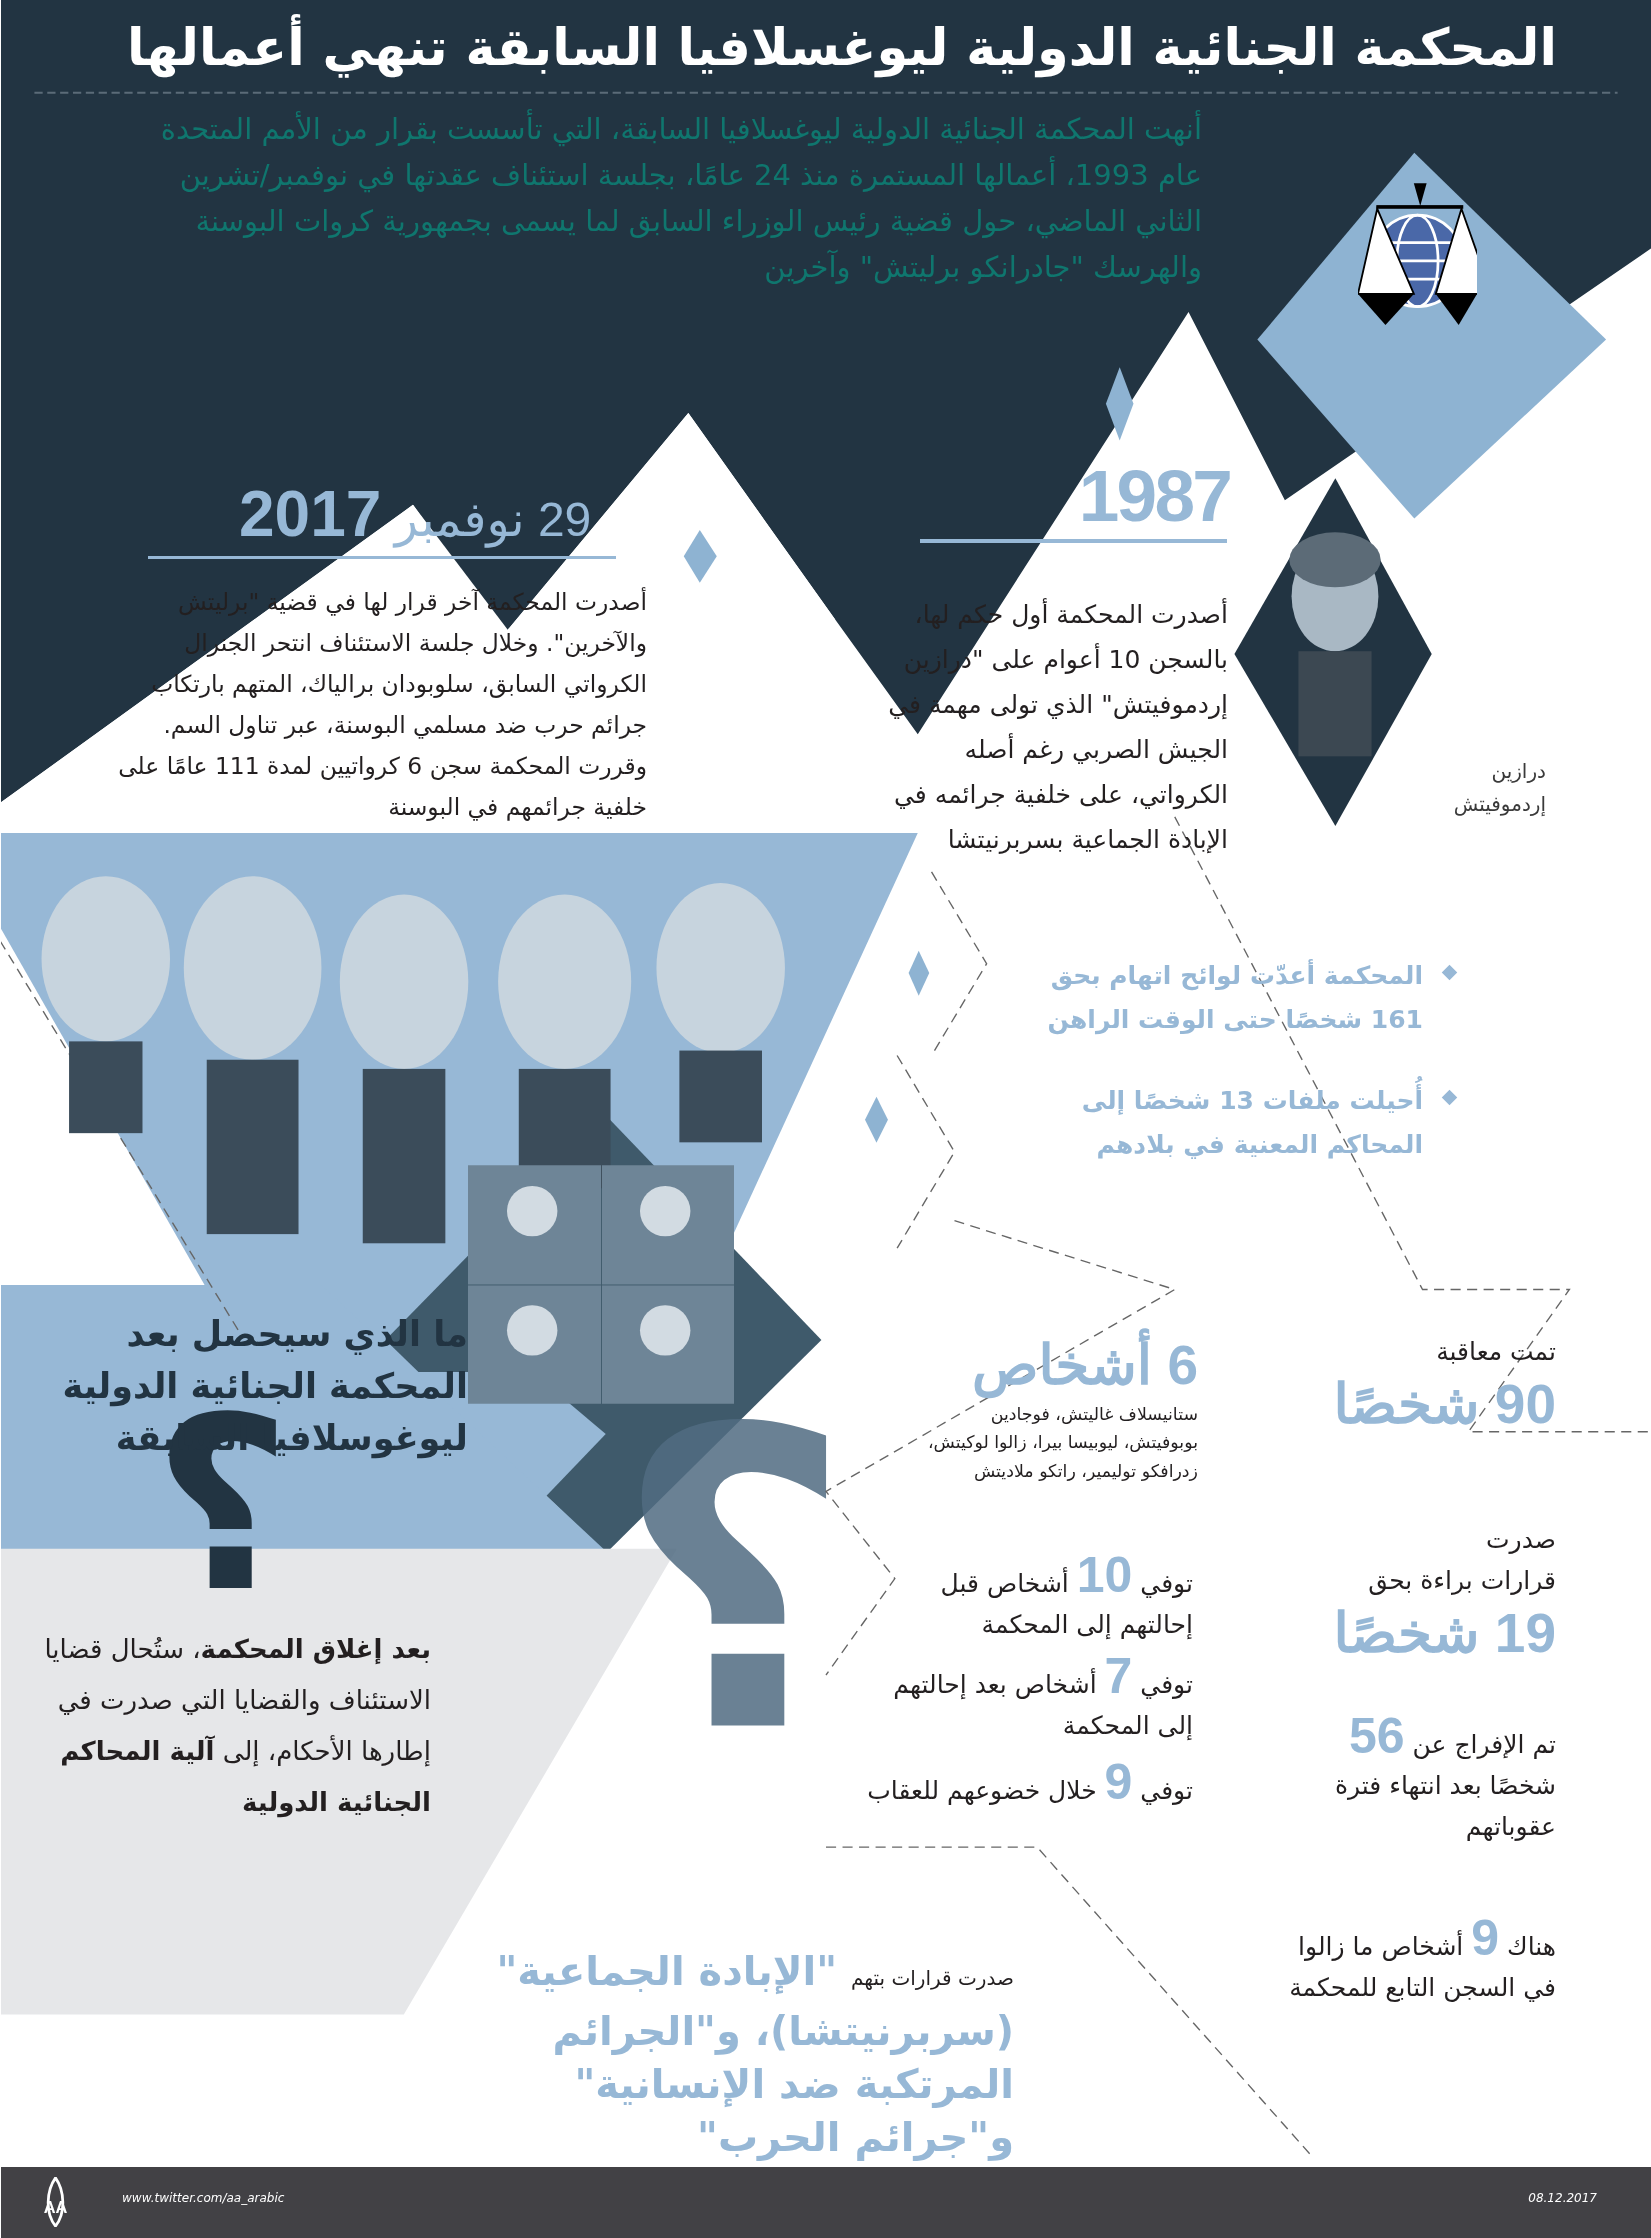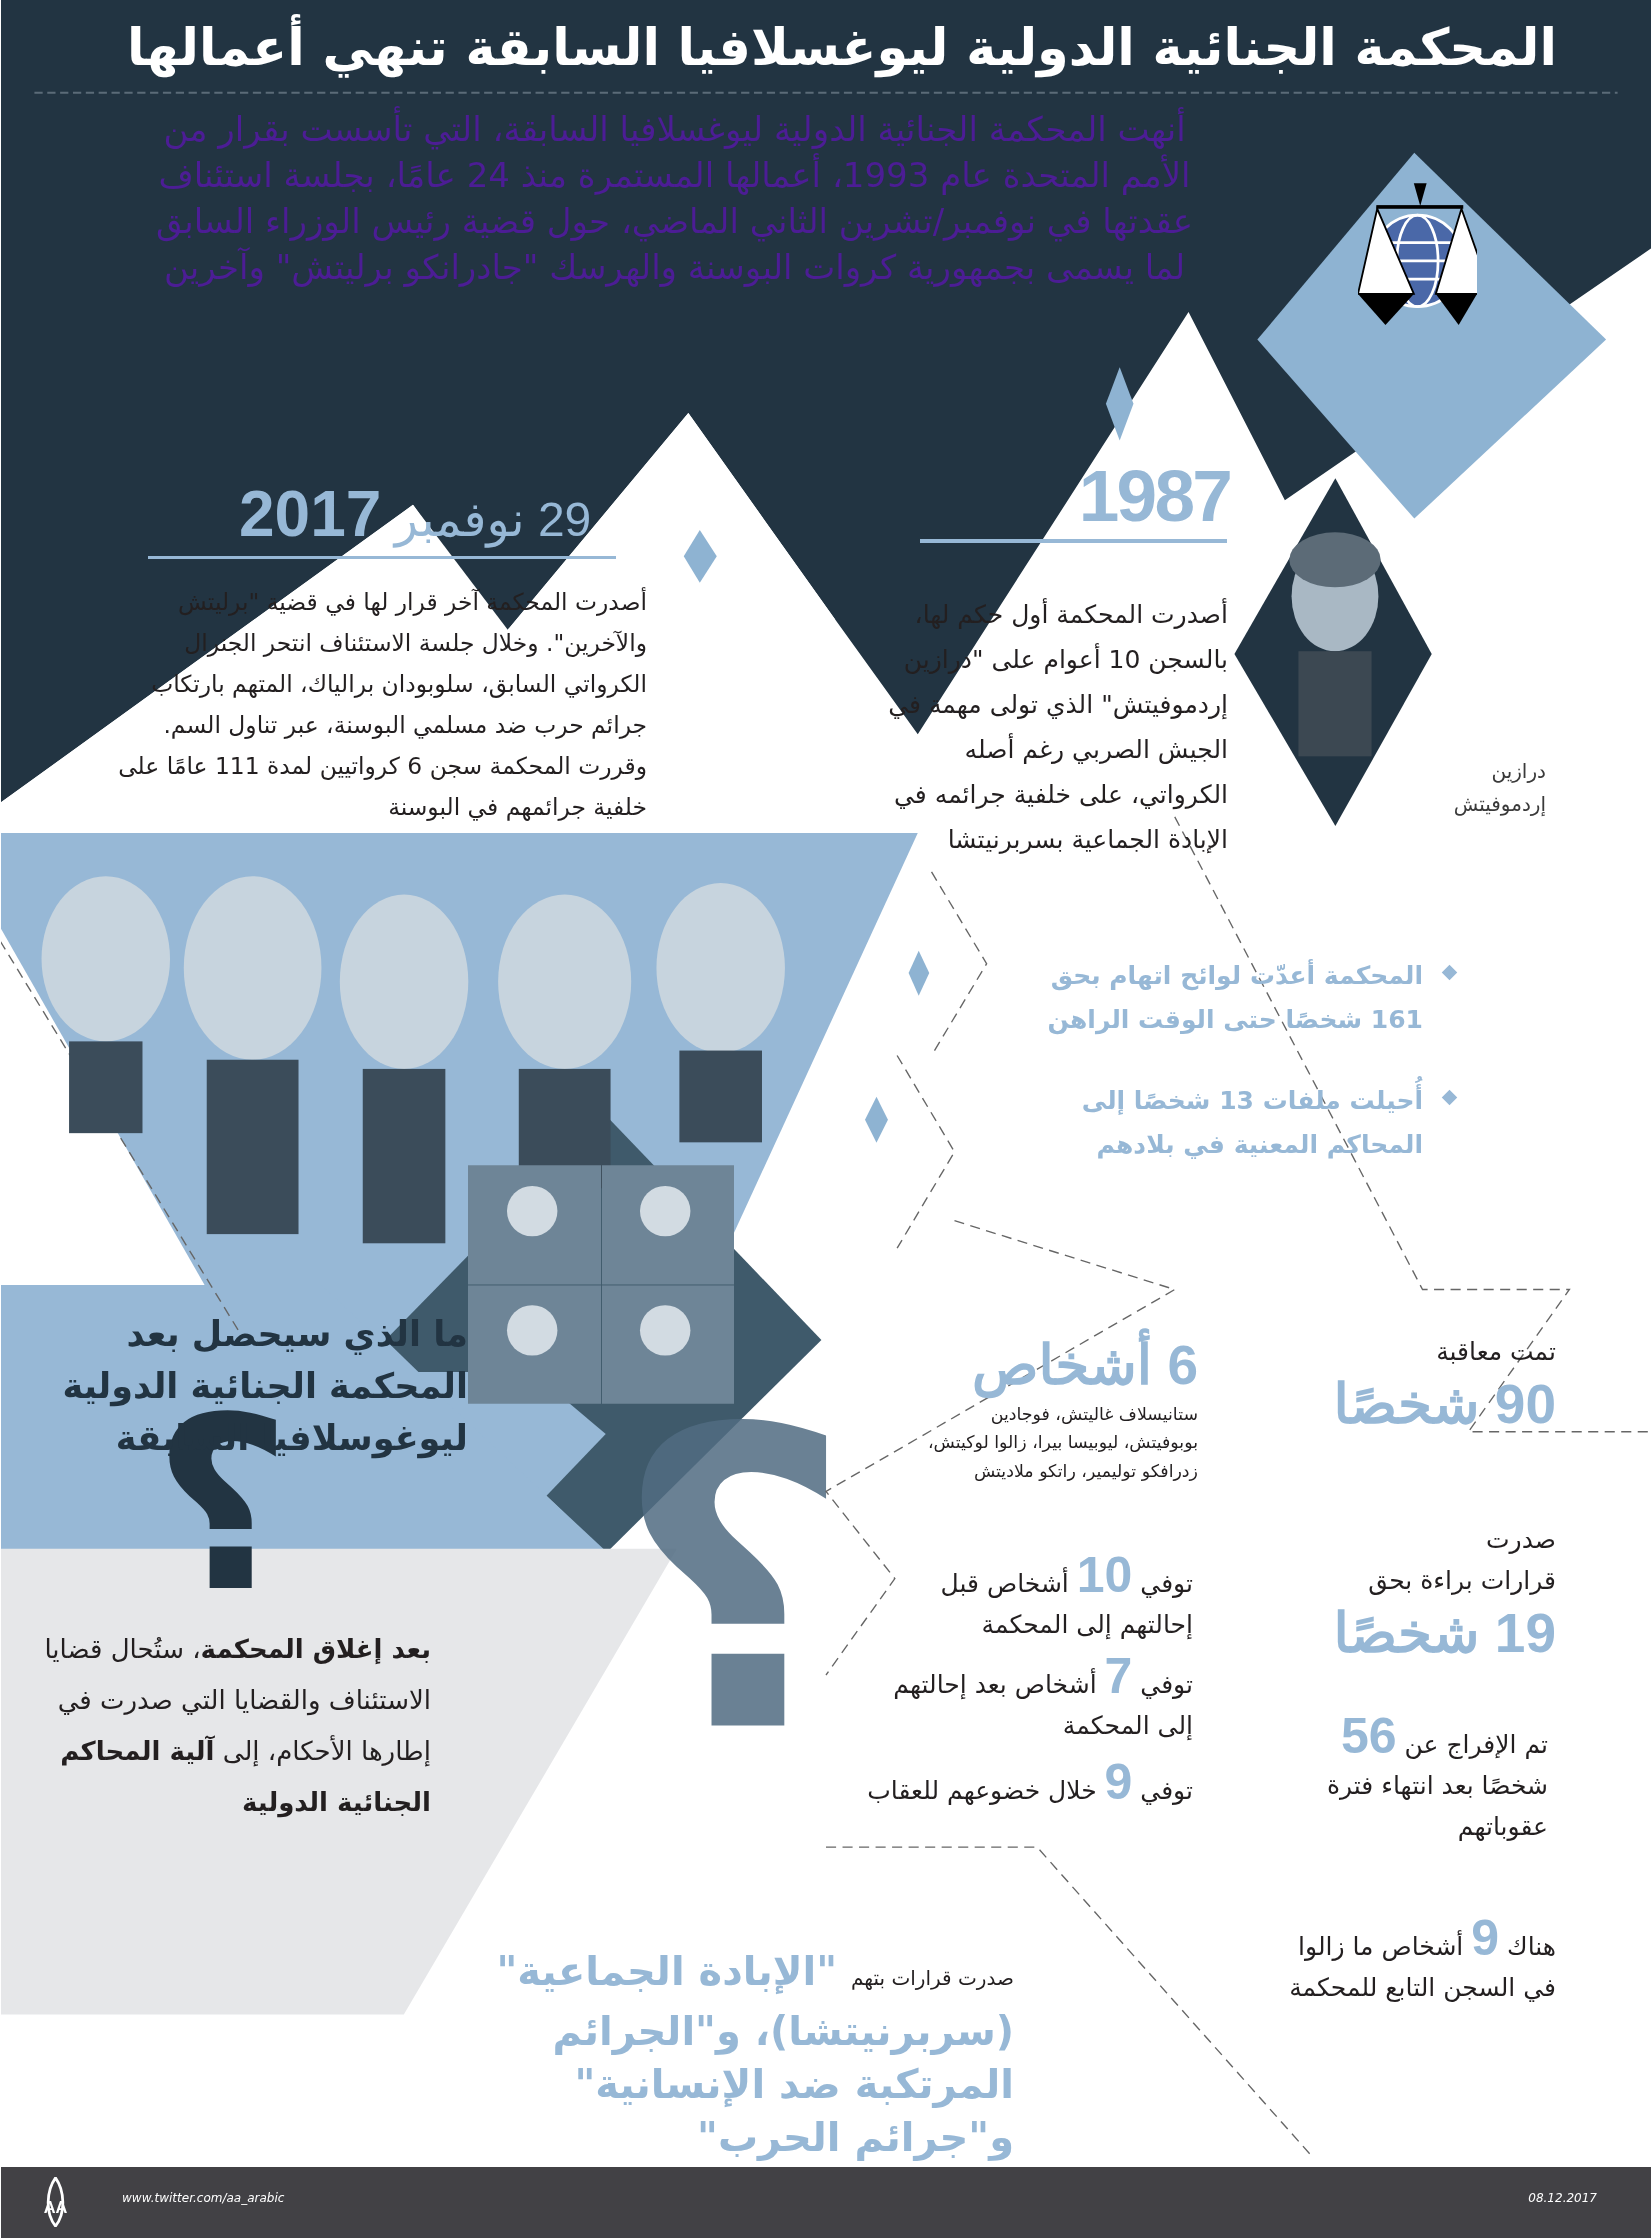--- a/index.html
+++ b/index.html
@@ -5,21 +5,21 @@
   * { box-sizing: border-box; margin: 0; padding: 0; }
   html, body { width: 1652px; height: 2239px; background: #ffffff; overflow: hidden; }
   body { position: relative; font-family: "DejaVu Sans", "Liberation Sans", sans-serif; color: #231f20; }
   .abs { position: absolute; }
   .rtl { direction: rtl; text-align: right; }
 
   
   #bg-svg { position: absolute; left: 0; top: 0; width: 1652px; height: 2239px; }
 
   .title { left: 0; top: 18.4px; width: 1652px; text-align: center; color: #fff; font-weight: bold; font-size: 51px; letter-spacing: -0.9px; padding-left: 32px; }
-  .intro { right: 450px; top: 106px; width: 1055px; color: #4c1d95; font-size: 34px; line-height: 46px; text-align: center; }
+  .intro { right: 450px; top: 106px; width: 1055px; color: #0f766e; font-size: 29px; line-height: 46px; }
 
   .year-1996 { right: 422px; top: 454px; color: #97b8d6; font-weight: bold; font-size: 73px; font-family: "Liberation Sans", sans-serif; letter-spacing: -2.8px; }
   .line-1996 { left: 920px; top: 539px; width: 307px; height: 3.7px; background: #97b8d6; }
   .text-1996 { right: 424px; top: 548px; width: 367px; font-size: 25px; line-height: 45px; margin-top: 44px; }
 
   .date-2017 { left: 239px; top: 477px; color: #97b8d6; font-size: 48px; font-family: "Liberation Sans", sans-serif; direction: rtl; white-space: nowrap; }
   .date-2017 b { font-size: 64px; letter-spacing: -1.8px; }
   .line-2017 { left: 148px; top: 556px; width: 468px; height: 3.2px; background: #97b8d6; }
   .text-2017 { right: 1005px; top: 582px; width: 551px; font-size: 23.4px; line-height: 41px; }
 
@@ -179,21 +179,21 @@
 
 <div class="abs stat" style="right:96px;top:1519px;width:321px">
   <div>صدرت</div>
   <div>قرارات براءة بحق</div>
   <div class="big" style="font-size:55px;line-height:64px">
     <span>19</span>
     <span>شخصًا</span>
   </div>
 </div>
 
-<div class="abs stat" style="right:104px;top:1716px;width:275px">
+<div class="abs stat" style="right:96px;top:1716px;width:275px">
   <span>تم الإفراج عن</span>
   <span class="big" style="font-size:50px">56</span>
   <span>شخصًا بعد انتهاء فترة عقوباتهم</span>
 </div>
 
 <div class="abs stat" style="right:96px;top:1918px;width:275px">
   <span>هناك</span>
   <span class="big" style="font-size:50px">9</span>
   <span>أشخاص ما زالوا في السجن التابع للمحكمة</span>
 </div>

